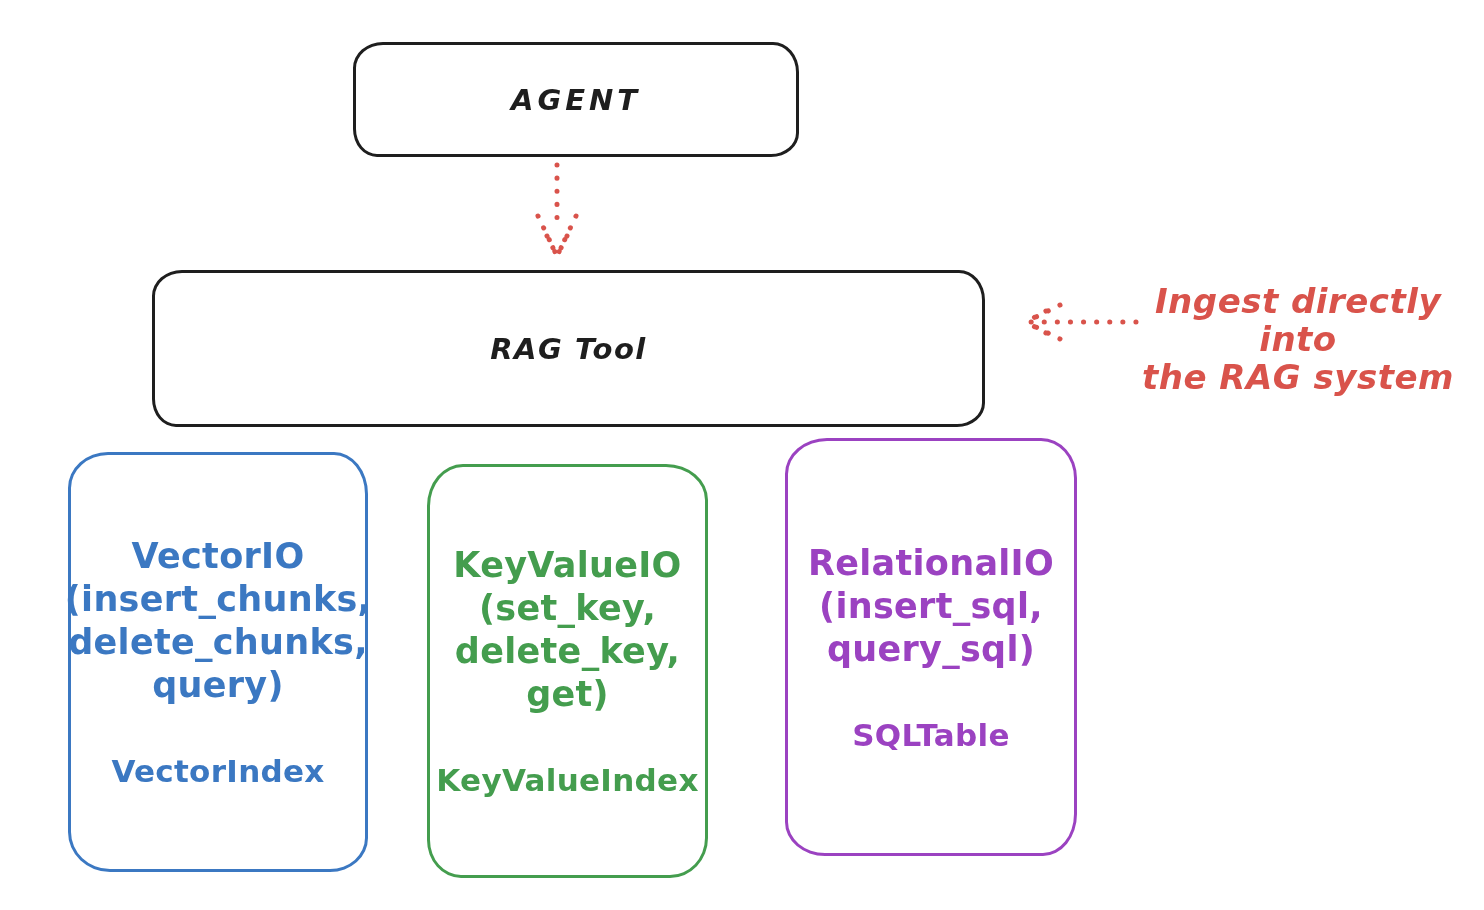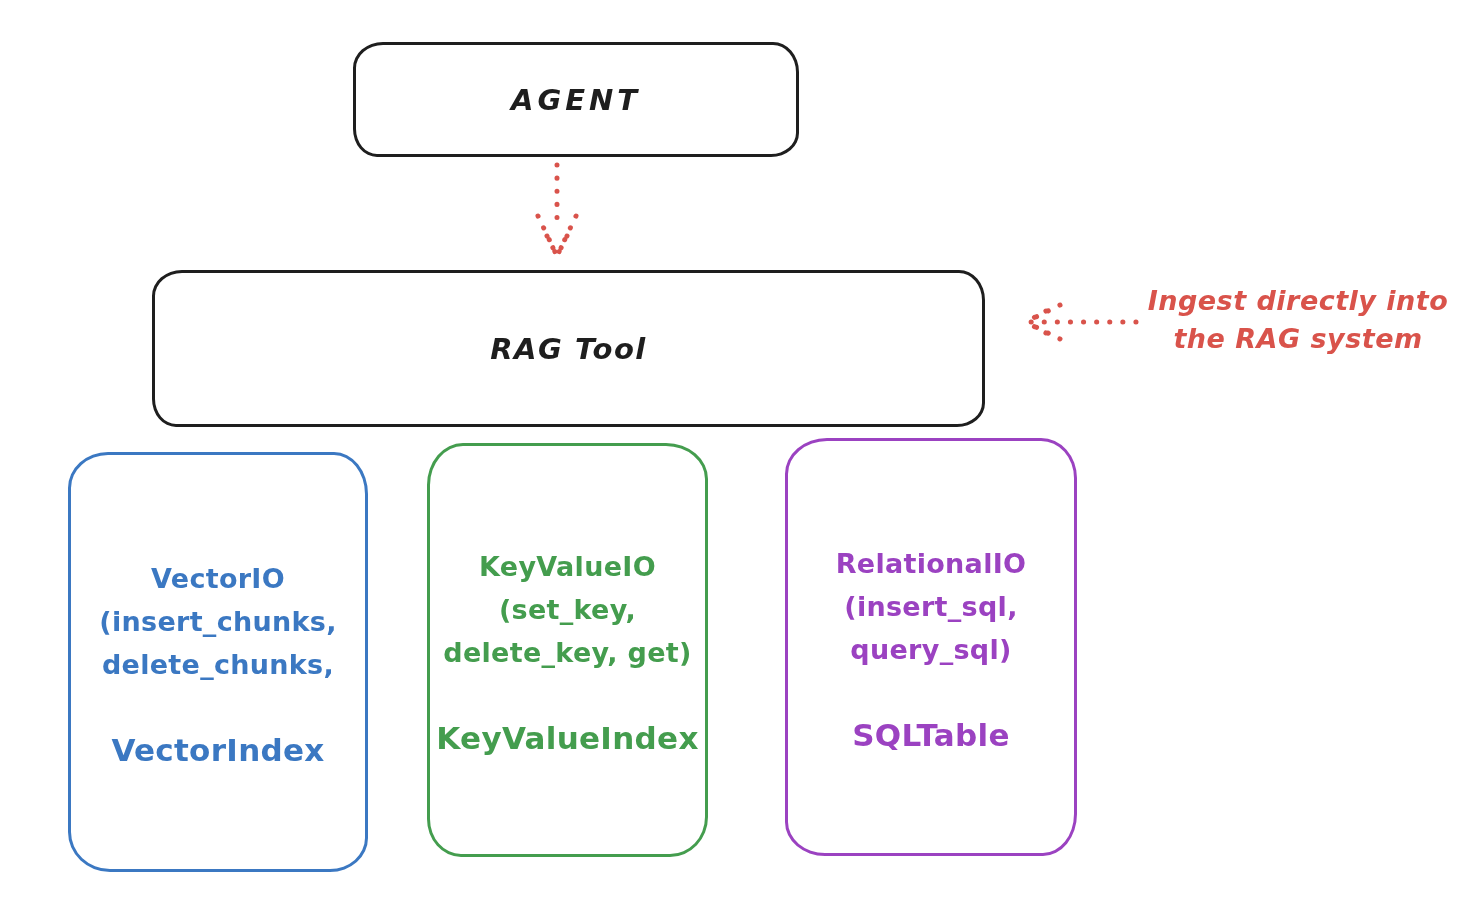--- a/index.html
+++ b/index.html
@@ -31,20 +31,21 @@
   }
   .node.blue {
     border: 3px solid var(--blue);
     color: var(--blue);
     border-radius: 40px 34px 38px 42px / 36px 42px 34px 40px;
   }
   .node.green {
     border: 3px solid var(--green);
     color: var(--green);
     border-radius: 36px 42px 38px 34px / 42px 36px 40px 38px;
+    margin-top: 21px;
   }
   .node.purple {
     border: 3px solid var(--purple);
     color: var(--purple);
     border-radius: 42px 36px 34px 40px / 36px 40px 42px 34px;
   }
   .agent-node   { left: 353px; top: 42px;  width: 446px; height: 115px; }
   .rag-node     { left: 152px; top: 270px; width: 833px; height: 157px; }
   .vector-node  { left: 68px;  top: 452px; width: 300px; height: 420px; }
   .kv-node      { left: 427px; top: 443px; width: 281px; height: 414px; }
@@ -52,37 +53,37 @@
 
   .title-label {
     font-size: 29px; font-weight: bold; font-style: italic;
     letter-spacing: 4px; color: var(--ink);
   }
   .rag-label {
     font-size: 29px; font-weight: bold;
     letter-spacing: 1.5px; color: var(--ink);
     font-style: italic;
   }
-  .methods { font-size: 27px; font-weight: bold; line-height: 43px; letter-spacing: 0.3px; }
+  .methods { font-size: 35px; font-weight: bold; line-height: 43px; letter-spacing: 0.3px; }
   .index-label { font-size: 31px; font-weight: bold; letter-spacing: 0.3px; margin-top: 46px; text-align: center; }
 
   .arrow-svg { position: absolute; }
   .arrow-down-svg { left: 525px; top: 160px; }
   .arrow-left-svg { left: 1014px; top: 296px; }
   .red-stroke {
     stroke: var(--red); fill: none;
     stroke-width: 5; stroke-linecap: round;
     stroke-dasharray: 0.1 13;
   }
   .annotation {
     position: absolute;
     left: 1128px; top: 282px; width: 340px;
     text-align: center;
     color: var(--red);
-    font-size: 27px; font-weight: bold; font-style: italic;
+    font-size: 34px; font-weight: bold; font-style: italic;
     line-height: 38px; letter-spacing: 0.5px;
   }
 </style>
 </head>
 <body>
 
 <div class="canvas">
 
   <div class="node black agent-node">
     <div class="title-label">AGENT</div>
@@ -111,20 +112,21 @@
   <div class="annotation">
     <div>Ingest directly into</div>
     <div>the RAG system</div>
   </div>
 
   <div class="node blue vector-node">
     <div class="methods">
       <div>VectorIO</div>
       <div>(insert_chunks,</div>
       <div>delete_chunks,</div>
+      <div>query)</div>
     </div>
     <div class="index-label">VectorIndex</div>
   </div>
 
   <div class="node green kv-node">
     <div class="methods">
       <div>KeyValueIO</div>
       <div>(set_key,</div>
       <div>delete_key, get)</div>
     </div>

